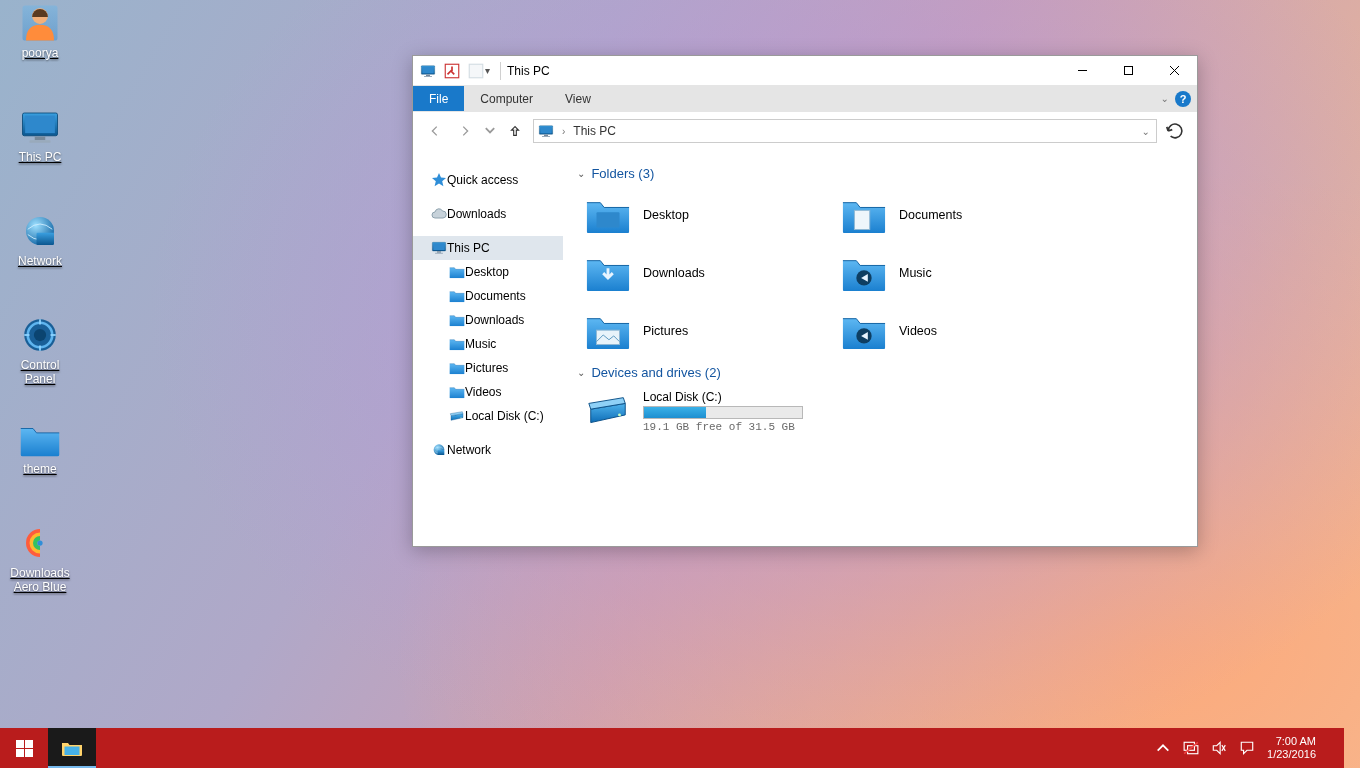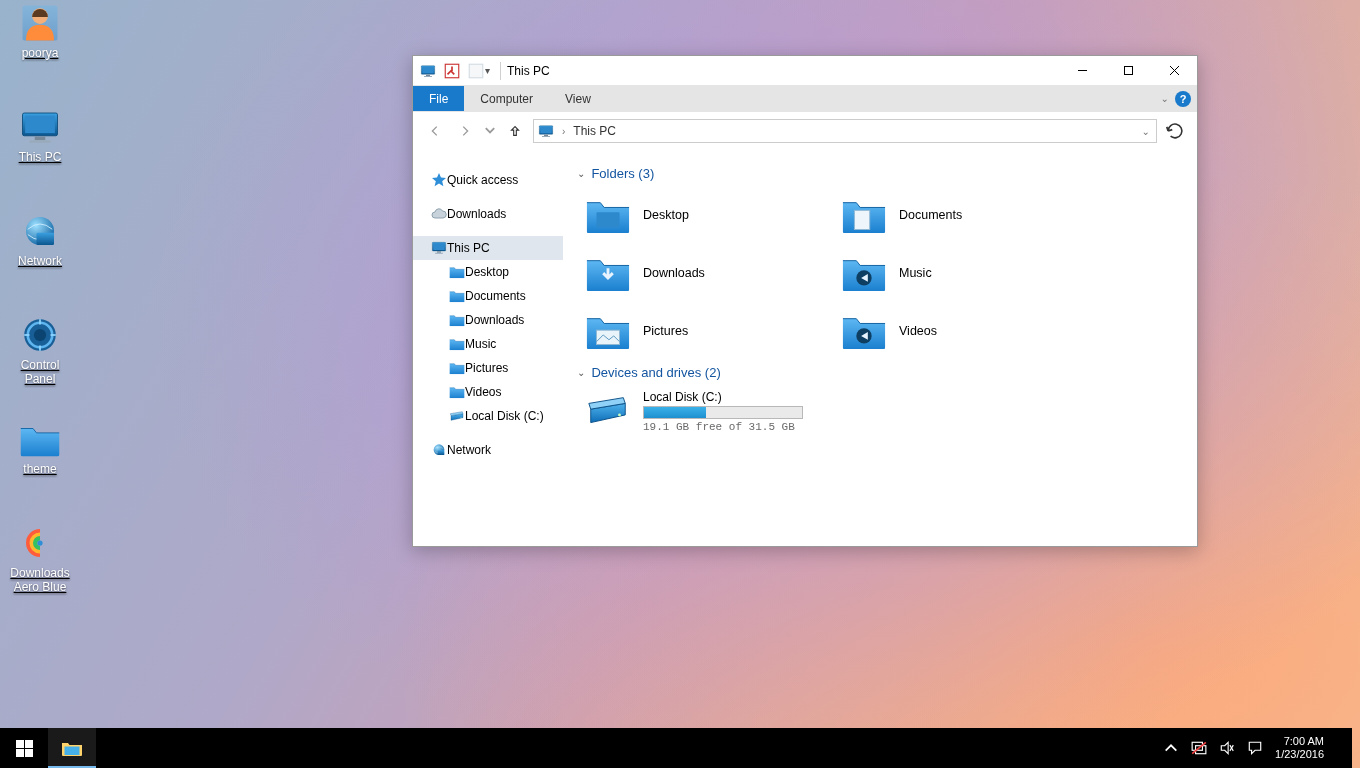--- a/index.html
+++ b/index.html
@@ -80,21 +80,21 @@
 
 .drives-grid { display:grid; grid-template-columns: 250px 250px; gap:10px 10px; margin:4px 0 0 6px; }
 .drive-item { display:flex; align-items:flex-start; gap:12px; cursor:pointer; padding:2px; }
 .drive-item .fi { width:46px; height:36px; }
 .drive-item .meta { font-size:12px; color:#000; }
 .drive-item .bar { width:160px; height:13px; border:1px solid #b8b8b8; background:#eaeaea; margin:2px 0; position:relative; }
 .drive-item .bar .fill { position:absolute; inset:0 auto 0 0; background:linear-gradient(#3ab1e8,#1e8fd0); }
 .drive-item .sub { font-size:11px; color:#6a6a6a;font-family:Liberation Mono, monospace; }
 
 
-.taskbar { position:absolute; left:0; right:8px; bottom:0; height:40px; background:#000000; display:flex; align-items:stretch; color:#fff; }
+.taskbar { position:absolute; left:0; right:16px; bottom:0; height:40px; background:#b91c1c; display:flex; align-items:stretch; color:#fff; }
 .taskbar .tb { width:48px; display:flex; align-items:center; justify-content:center; }
 .taskbar .tb.start svg { width:17px; height:17px; }
 .taskbar .tb.explorer { background:#1a1a1a; box-shadow: inset 0 -2px 0 #76b9ed; }
 .taskbar .tray { margin-left:auto; display:flex; align-items:center; gap:12px; padding-right:4px; font-size:11px; }
 .taskbar .tray .tic { width:16px; height:16px; display:flex; align-items:center; justify-content:center; }
 .taskbar .clock { text-align:right; line-height:13px; padding-right:6px; }
 .taskbar .showdesk { width:6px; border-left:1px solid #444; }
 
 </style>
 </head>

